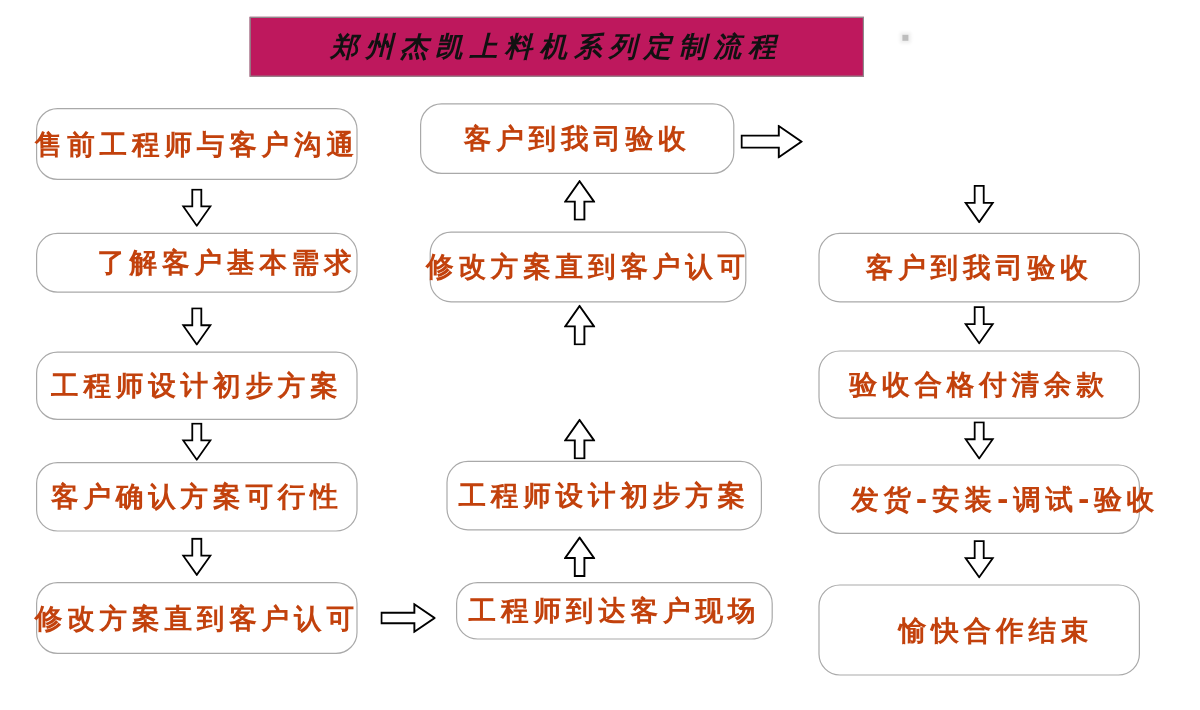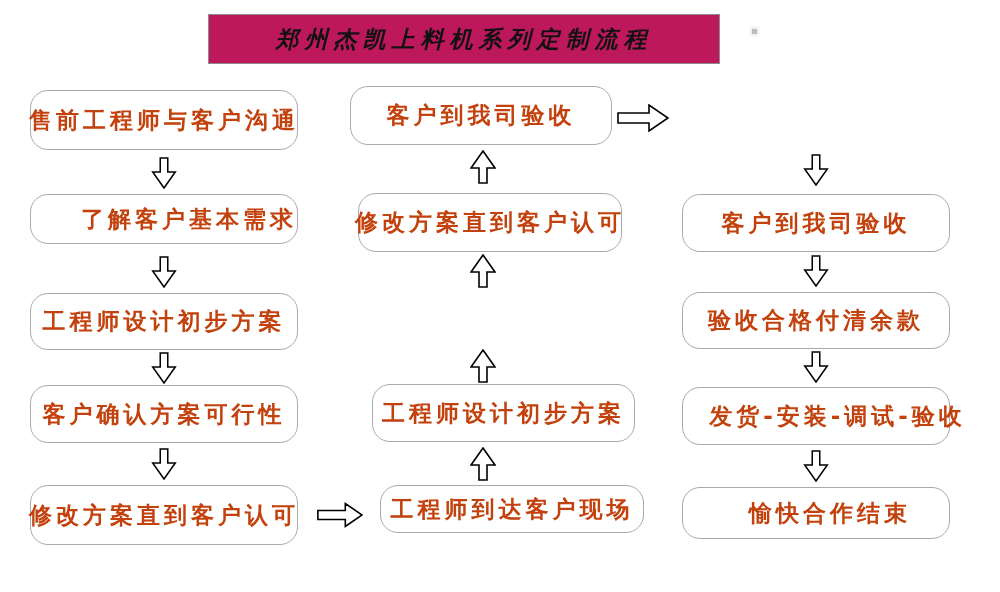--- a/index.html
+++ b/index.html
@@ -65,21 +65,21 @@
   .m1 { left: 350px; top: 86px;  width: 262px; height: 59px; }
   .m2 { left: 358px; top: 193px; width: 264px; height: 59px; }
   .m3 { left: 372px; top: 289px; width: 263px; height: 58px; }
   .m4 { left: 372px; top: 384px; width: 263px; height: 58px; }
   .m5 { left: 380px; top: 485px; width: 264px; height: 48px; }
   
   .r1 { left: 682px; top: 88px;  width: 268px; height: 59px; }
   .r2 { left: 682px; top: 194px; width: 268px; height: 58px; }
   .r3 { left: 682px; top: 292px; width: 268px; height: 57px; text-align: center; }
   .r4 { left: 682px; top: 387px; width: 268px; height: 58px; padding-left: 43px; }
-  .r5 { left: 682px; top: 487px; width: 268px; height: 52px; padding-left: 28px; }
+  .r5 { left: 682px; top: 487px; width: 268px; height: 76px; padding-left: 28px; }
   
   .arrow {
     position: absolute;
     line-height: 0;
   }
   .arrow svg { display: block; }
   .la1 { left: 151px; top: 157px; }
   .la2 { left: 151px; top: 256px; }
   .la3 { left: 151px; top: 352px; }
   .la4 { left: 151px; top: 448px; }

